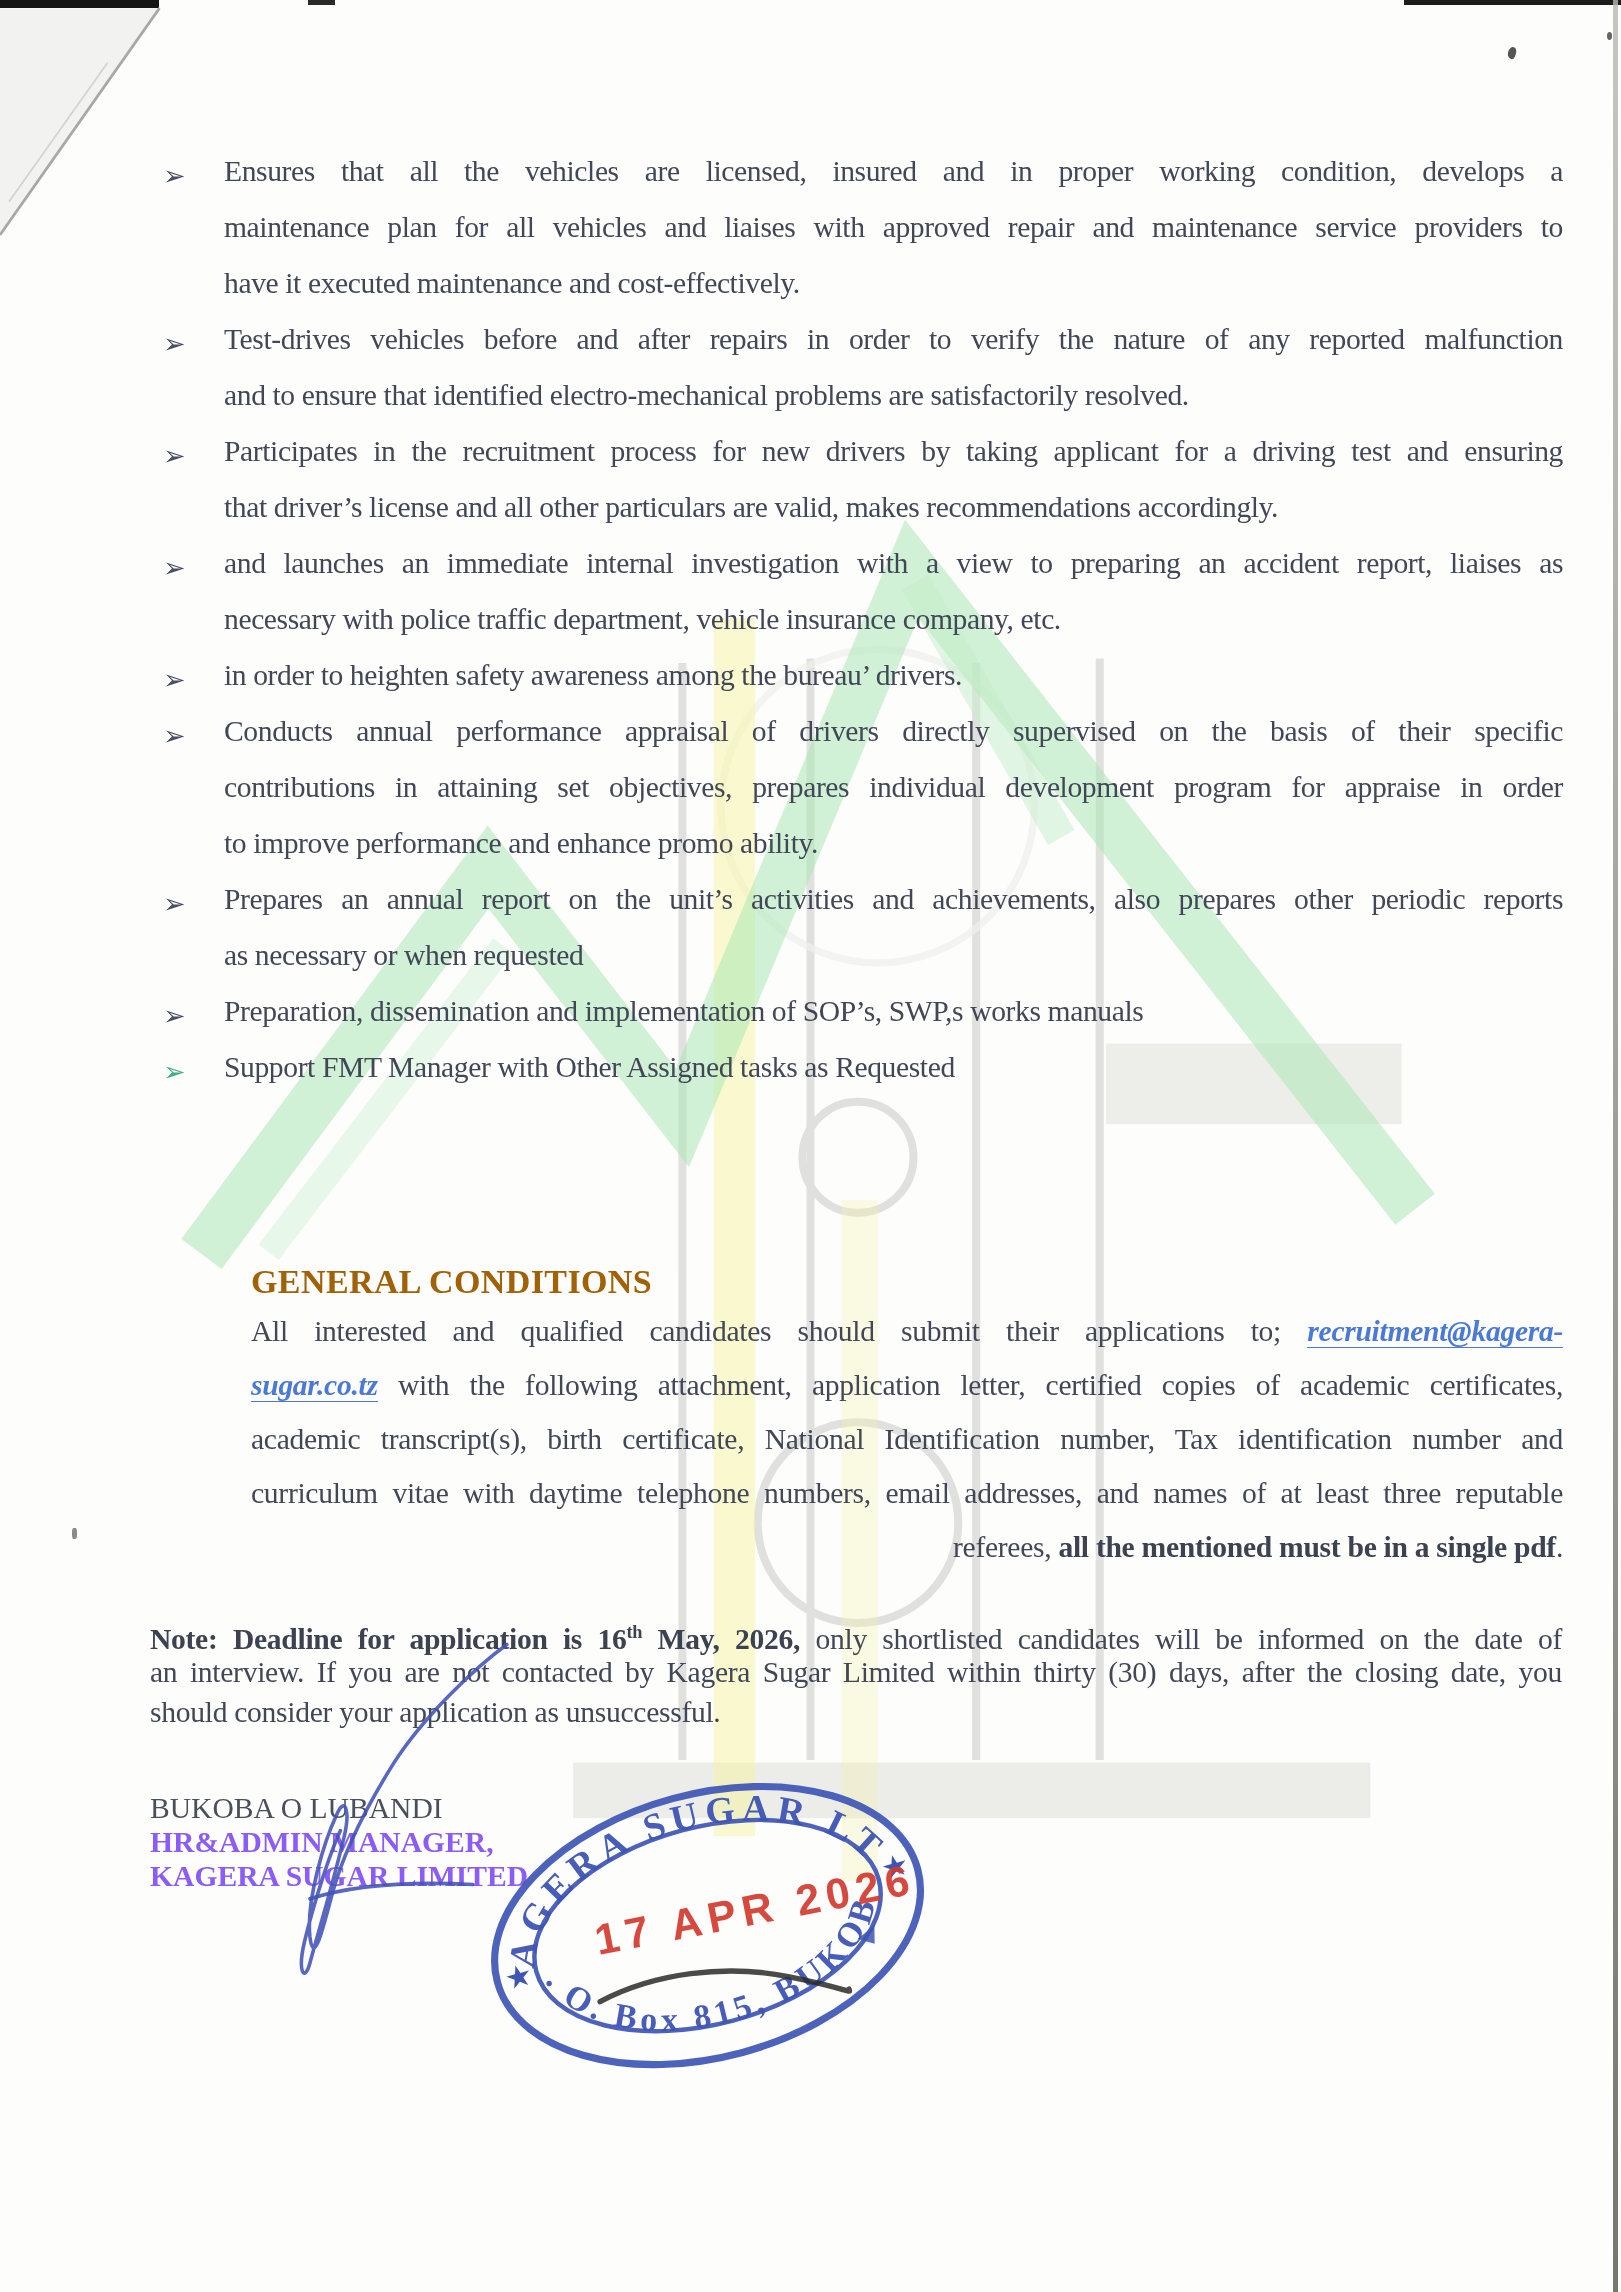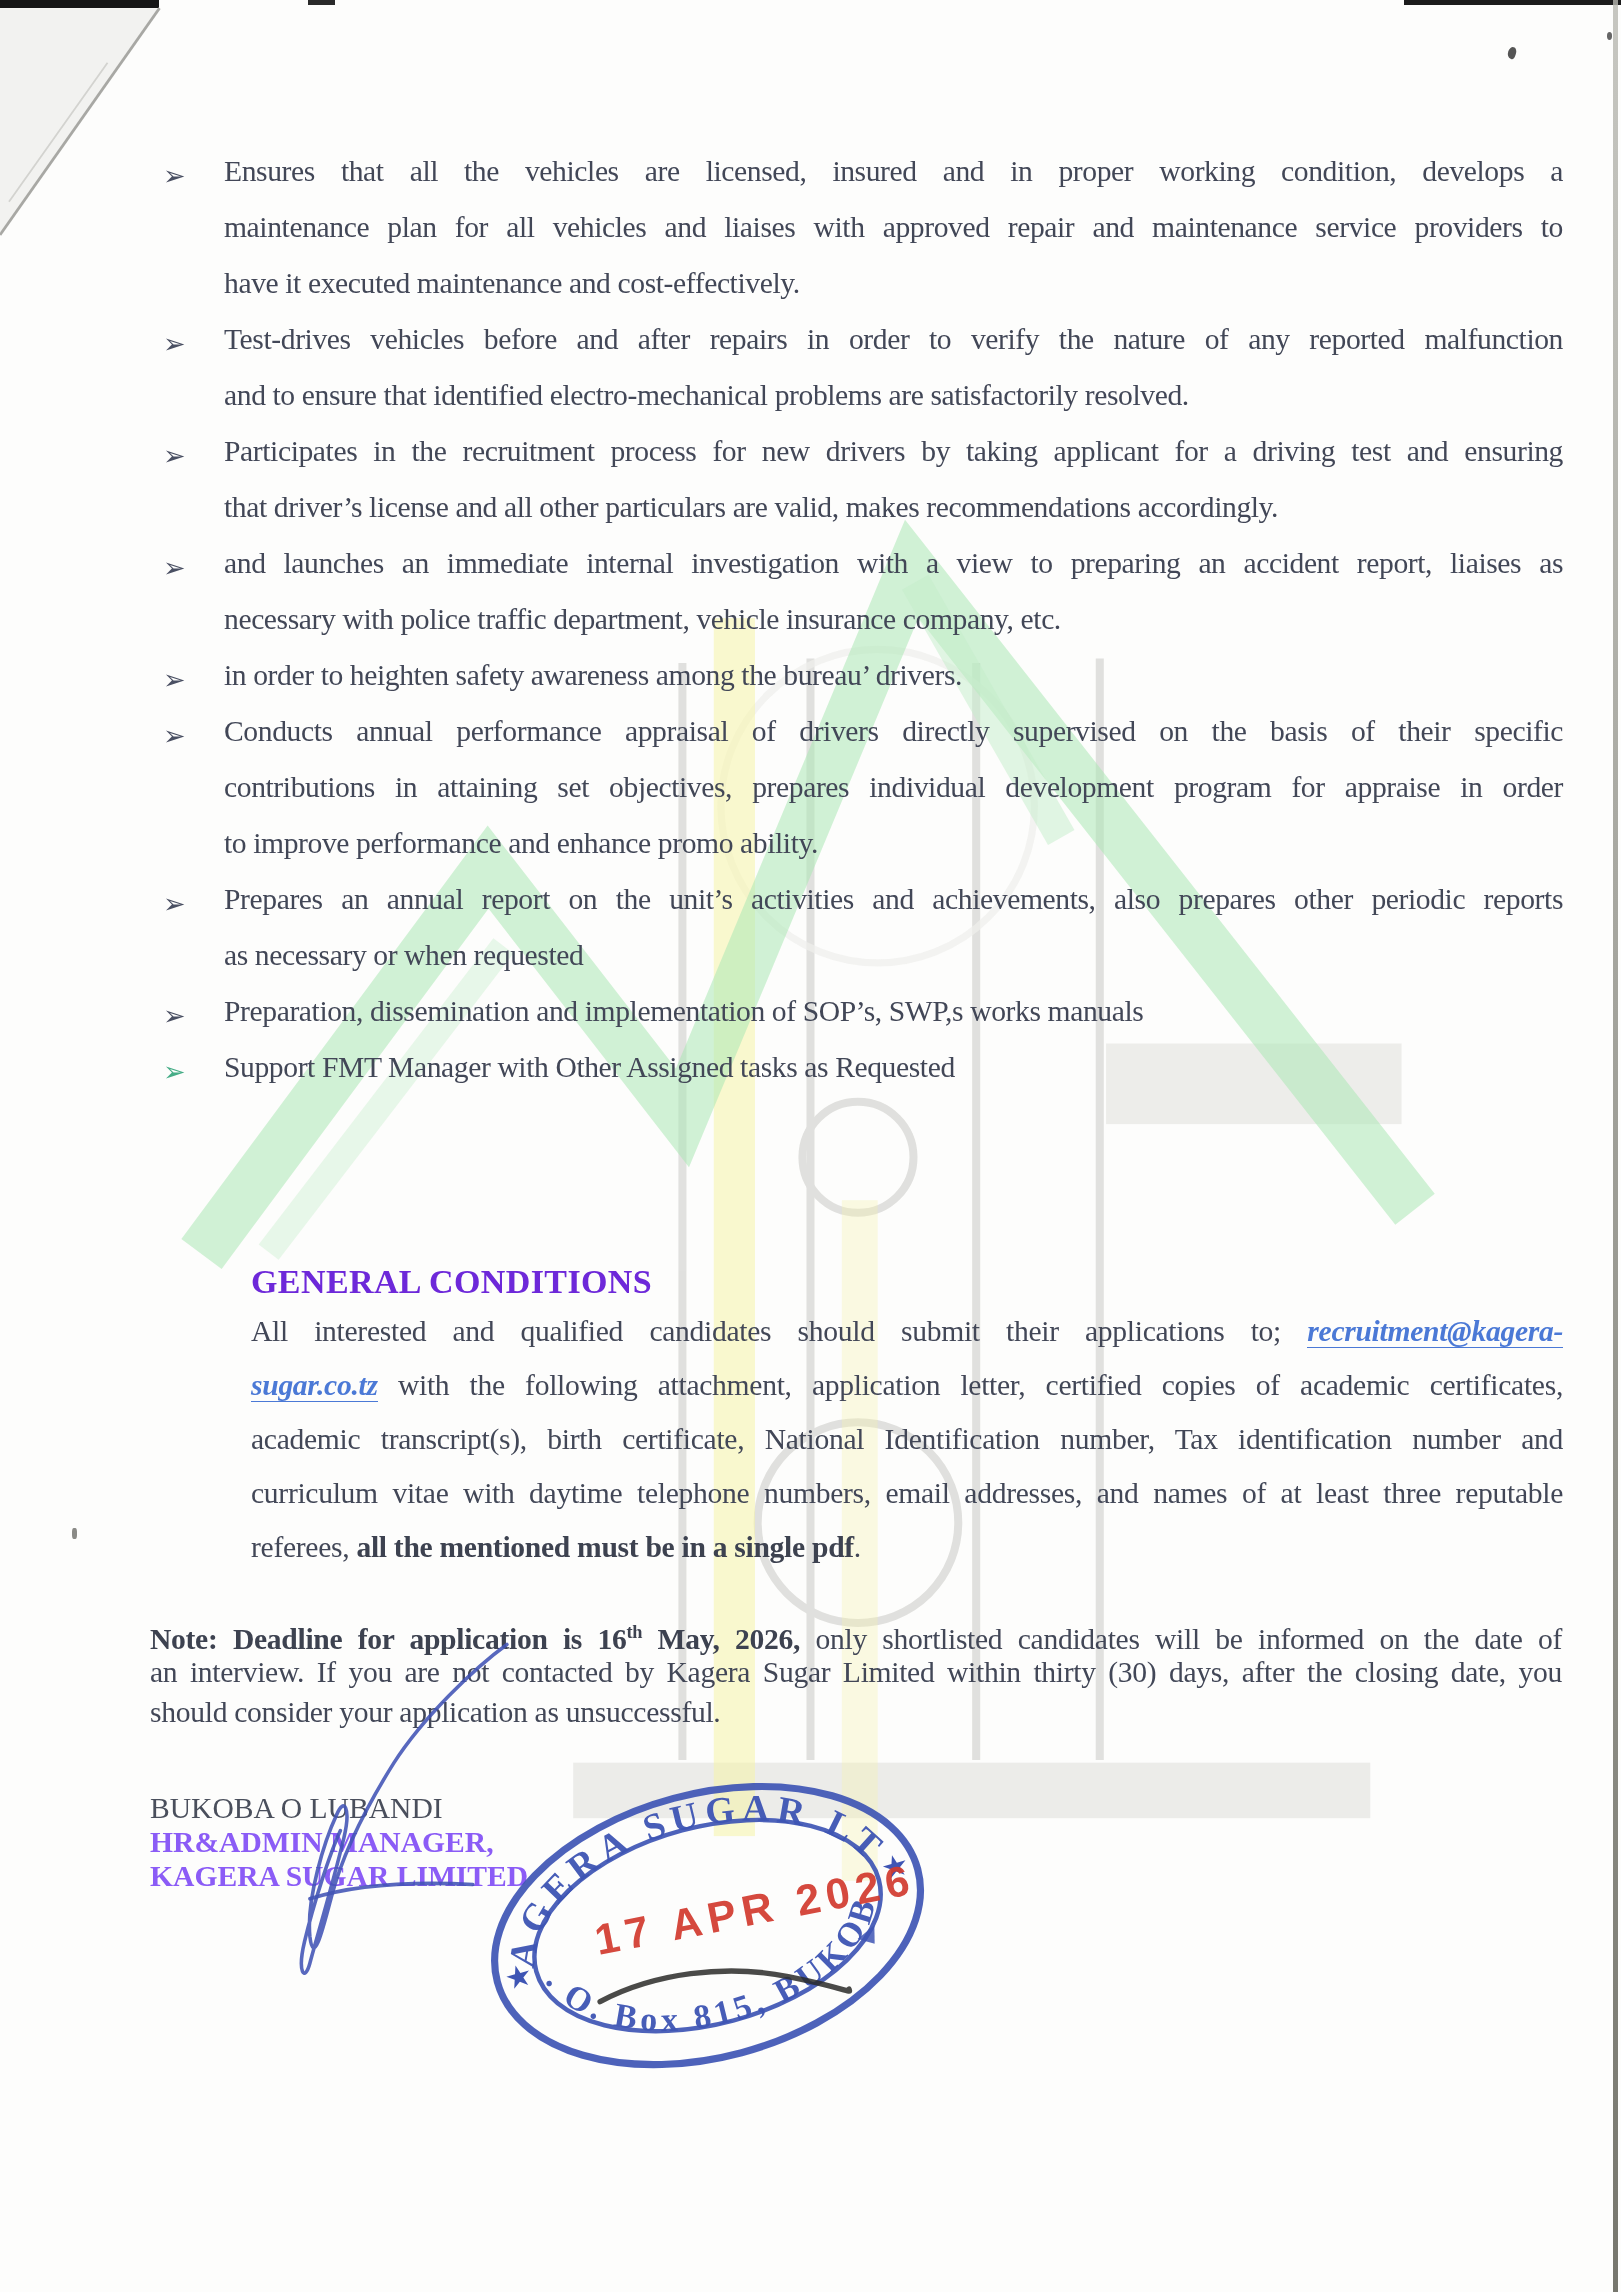--- a/index.html
+++ b/index.html
@@ -11,23 +11,23 @@
   #content{position:absolute;left:0;top:0;width:100%;height:100%;z-index:2;}
   
   #bullets{position:absolute;left:224px;top:143px;width:1339px;font-size:29.6px;letter-spacing:-0.4px;}
   .bline{line-height:56px;height:56px;white-space:nowrap;}
   .jl{white-space:normal;text-align:justify;text-align-last:justify;}
   .bullet{position:relative;}
   .arr{position:absolute;left:-61px;top:5.4px;font-family:"DejaVu Sans",sans-serif;
        font-size:27px;line-height:56px;color:#4a5063;}
   .arr.teal{color:#46ad87;}
   
-  #gc-head{left:251px;top:1261px;font-size:34px;font-weight:bold;color:#6d28d9;letter-spacing:0.4px;line-height:41px;}
+  #gc-head{left:251px;top:1261px;font-size:34px;font-weight:bold;color:#a16207;letter-spacing:0.4px;line-height:41px;}
   #gc-par{left:251px;top:1304px;width:1312px;font-size:29.6px;letter-spacing:-0.3px;}
-  #gc-par .gline{line-height:54px;height:54px;}
+  #gc-par .gline{line-height:54px;height:54px;text-align:right;}
   .lnk{color:#4b79d6;font-style:italic;font-weight:bold;border-bottom:1.8px solid #4b79d6;}
   .bold{font-weight:bold;color:#3d4250;}
   
   #note{left:150px;top:1612px;width:1412px;font-size:29.6px;letter-spacing:-0.3px;}
   #note .nline{line-height:40px;height:40px;}
   sup{font-size:0.62em;}
   
   #sig{left:150px;top:1791px;font-size:29.6px;line-height:34px;color:#4a4f5c;}
   #sig .b{font-weight:bold;color:#8b5cf6;}
   

